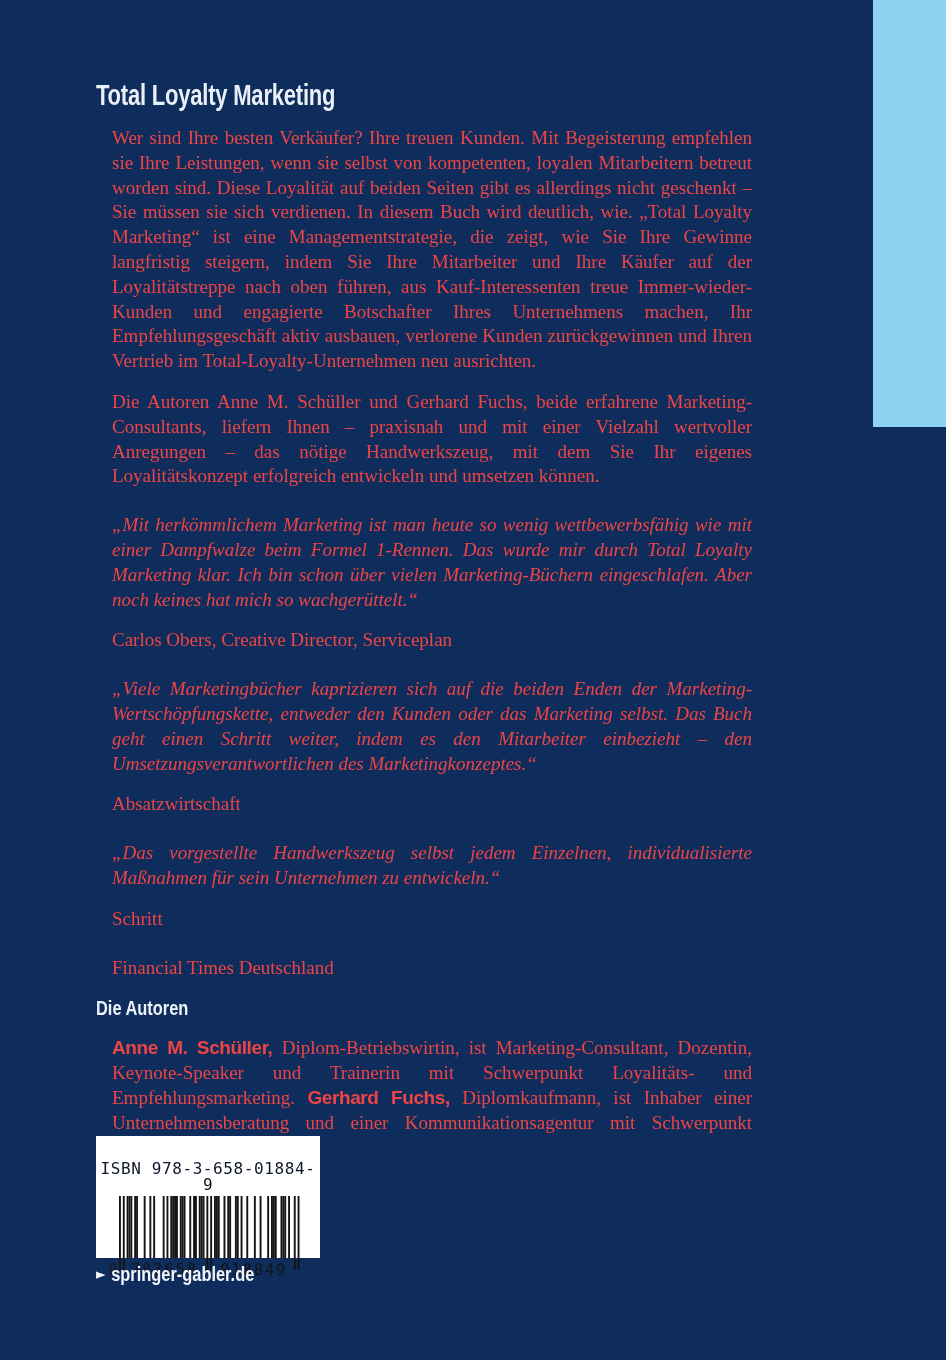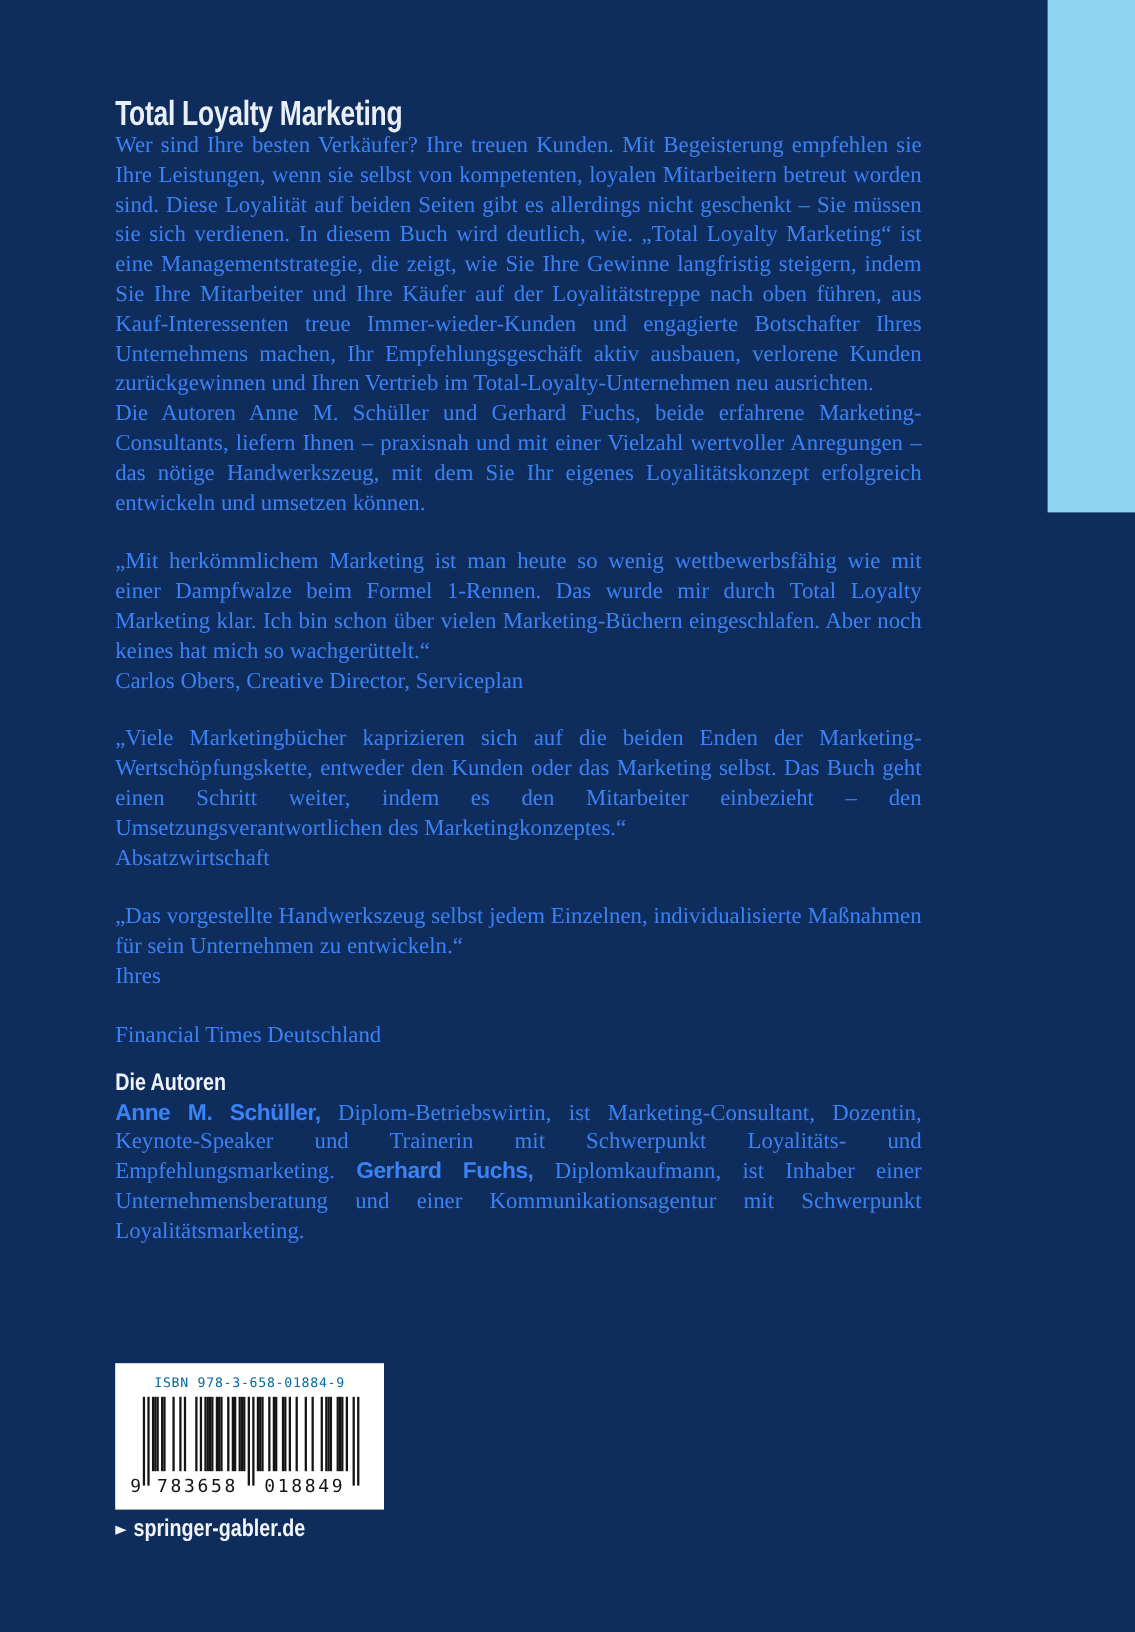--- a/index.html
+++ b/index.html
@@ -30,30 +30,30 @@
     font-weight:bold;
     font-size:29px;
     line-height:30px;
     color:#e9eff6;
     transform:scaleX(0.76);
     transform-origin:left center;
     white-space:nowrap;
     letter-spacing:-0.3px;
   }
   p.body {
-    margin:0;
+    margin:16px;
     font-size:19px;
     line-height:24.8px;
     text-align:justify;
-    color:#3b82f6;
+    color:#ef4444;
   }
   .intro { margin-top:27px; }
   .authors-intro { margin-top:25px; }
   .quote-block { margin-top:24px; }
-  .quote-text { }
+  .quote-text { font-style:italic; }
   .attribution { text-align:right; font-style:normal; }
   .authors-heading {
     margin:14px 0 2px 0;
     font-family:"Liberation Sans", sans-serif;
     font-weight:bold;
     font-size:20px;
     line-height:24px;
     transform:scaleX(0.82);
     transform-origin:left center;
     white-space:nowrap;
@@ -67,26 +67,26 @@
   }
   .isbn-box {
     position:absolute;
     left:96px; top:1136px;
     width:224px; height:122px;
     background:#ffffff;
     text-align:center;
     color:#141414;
   }
   .isbn-label {
-    margin-top:9px;
+    margin-top:25px;
     font-family:"DejaVu Sans Mono", monospace;
-    font-size:11px;
+    font-size:16px;
     letter-spacing:0.6px;
     line-height:16px;
-    color:#0369a1;
+    color:#0f172a;
   }
   .barcode-wrap { margin-top:1px; line-height:0; }
   .publisher {
     position:absolute;
     left:96px; top:1263px;
     display:flex;
     align-items:center;
     gap:7px;
     font-family:"Liberation Sans", sans-serif;
     font-weight:bold;
@@ -121,21 +121,21 @@
     <p class="body attribution">Carlos Obers, Creative Director, Serviceplan</p>
   </div>
 
   <div class="quote-block">
     <p class="body quote-text">„Viele Marketingbücher kaprizieren sich auf die beiden Enden der Marketing-Wertschöpfungskette, entweder den Kunden oder das Marketing selbst. Das Buch geht einen Schritt weiter, indem es den Mitarbeiter einbezieht – den Umsetzungsverantwortlichen des Marketingkonzeptes.“</p>
     <p class="body attribution">Absatzwirtschaft</p>
   </div>
 
   <div class="quote-block">
     <p class="body quote-text">„Das vorgestellte Handwerkszeug selbst jedem Einzelnen, individualisierte Maßnahmen für sein Unternehmen zu entwickeln.“</p>
-    <p class="body attribution">Ihres</p>
+    <p class="body attribution">Schritt</p>
   </div>
 
   <div class="quote-block">
     <p class="body attribution">Financial Times Deutschland</p>
   </div>
 
   <h2 class="authors-heading">Die Autoren</h2>
 
   <p class="body"><b class="author-name">Anne M. Schüller,</b><span> Diplom-Betriebswirtin, ist Marketing-Consultant, Dozentin, Keynote-Speaker und Trainerin mit Schwerpunkt Loyalitäts- und Empfehlungsmarketing. </span><b class="author-name">Gerhard Fuchs,</b><span> Diplomkaufmann, ist Inhaber einer Unternehmensberatung und einer Kommunikationsagentur mit Schwerpunkt Loyalitätsmarketing.</span></p>
 

